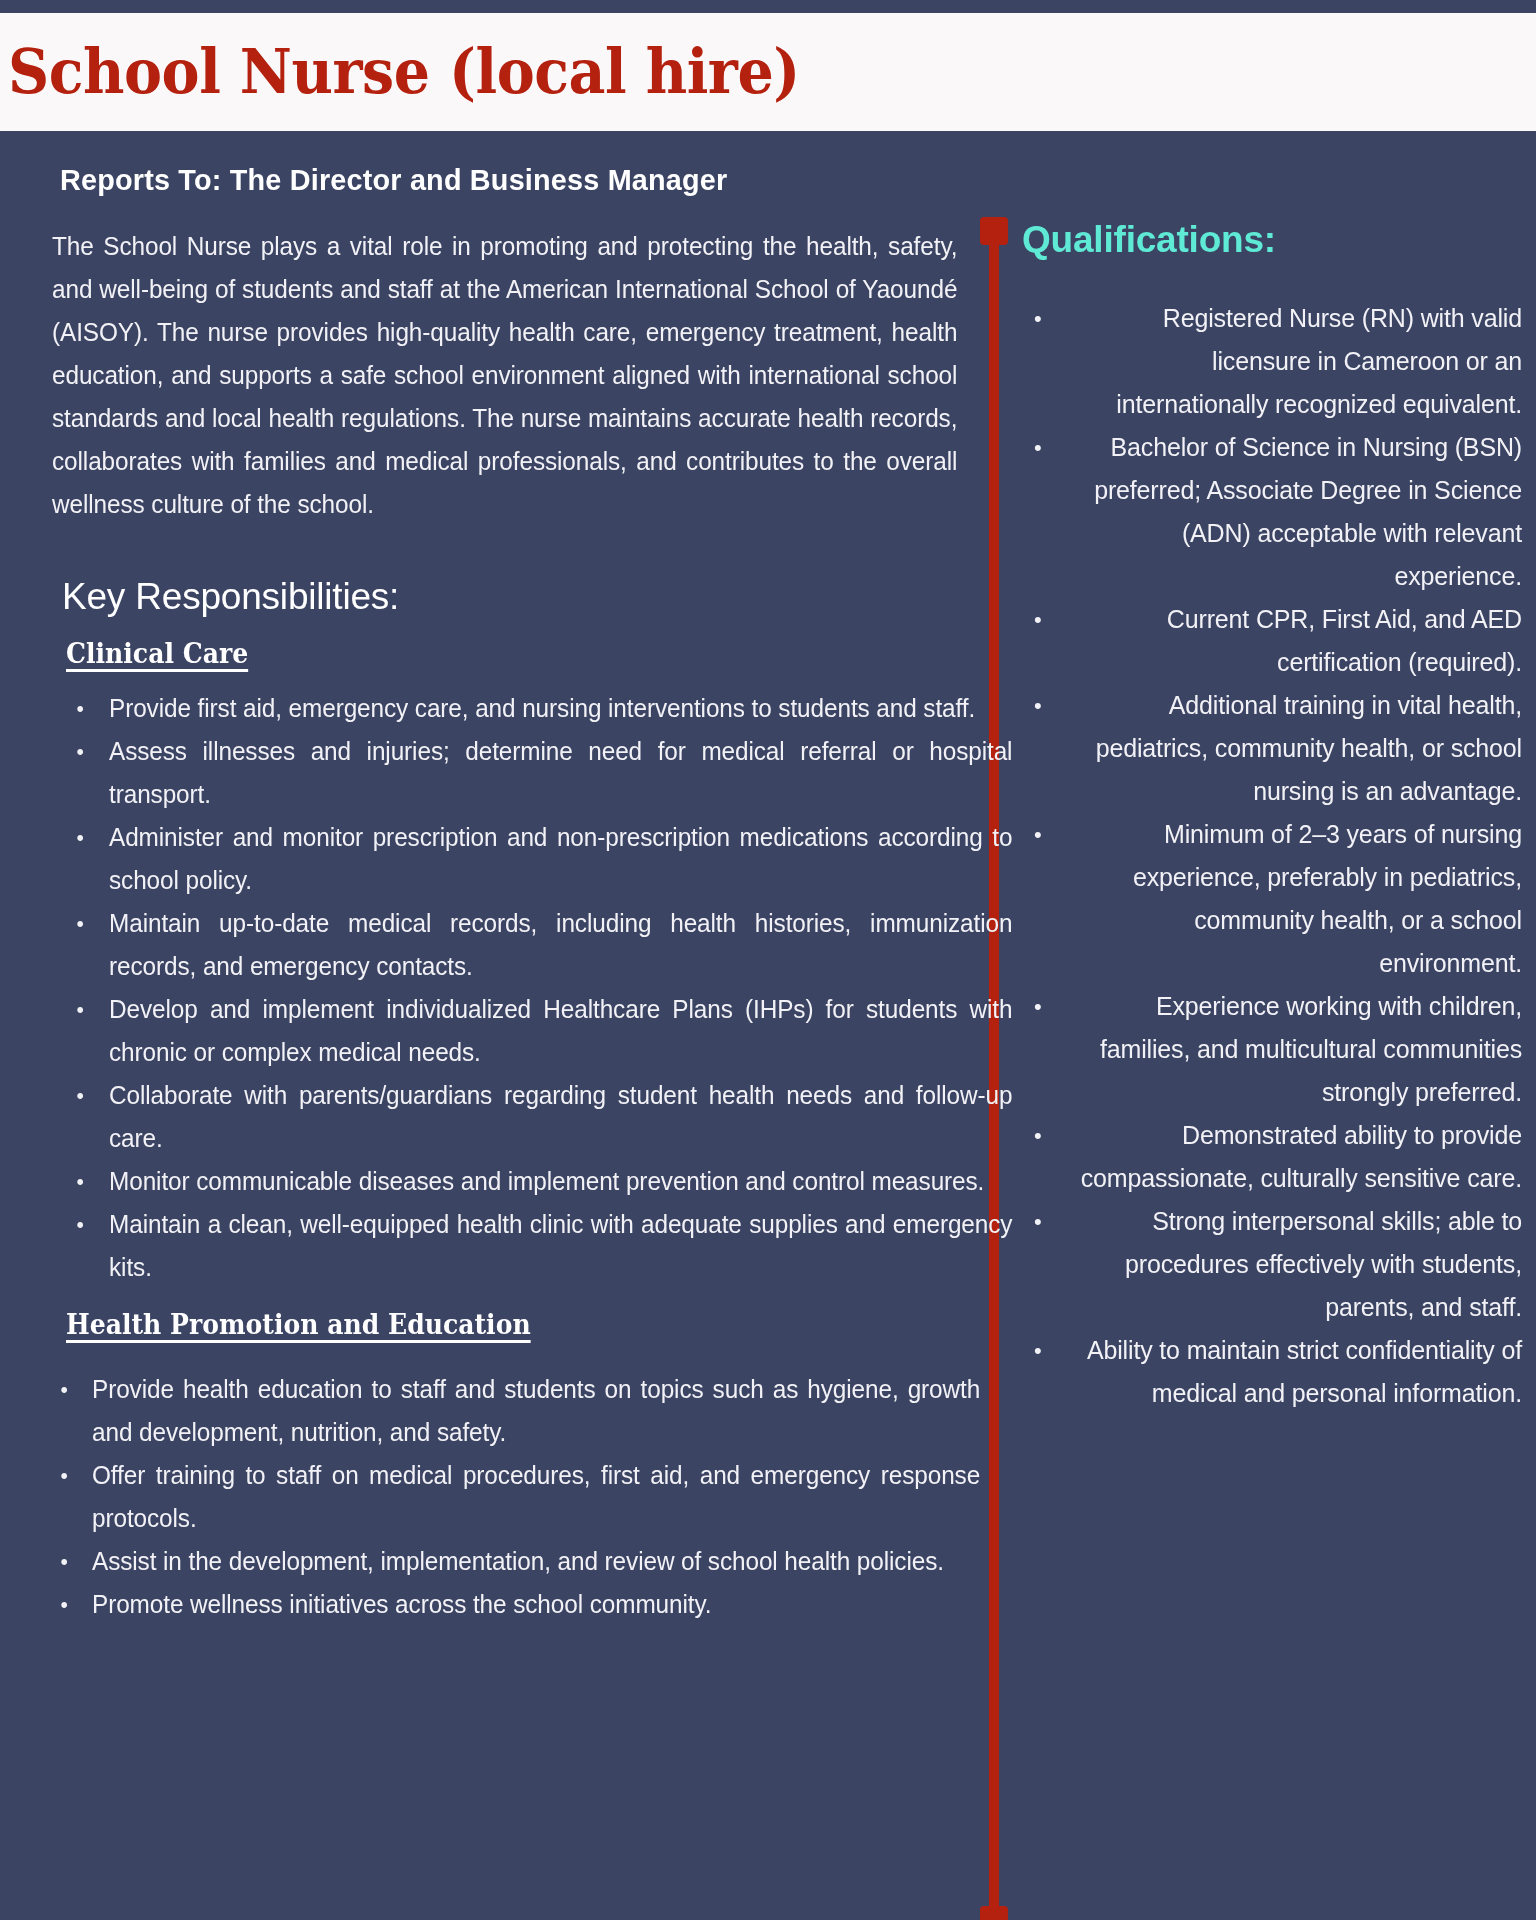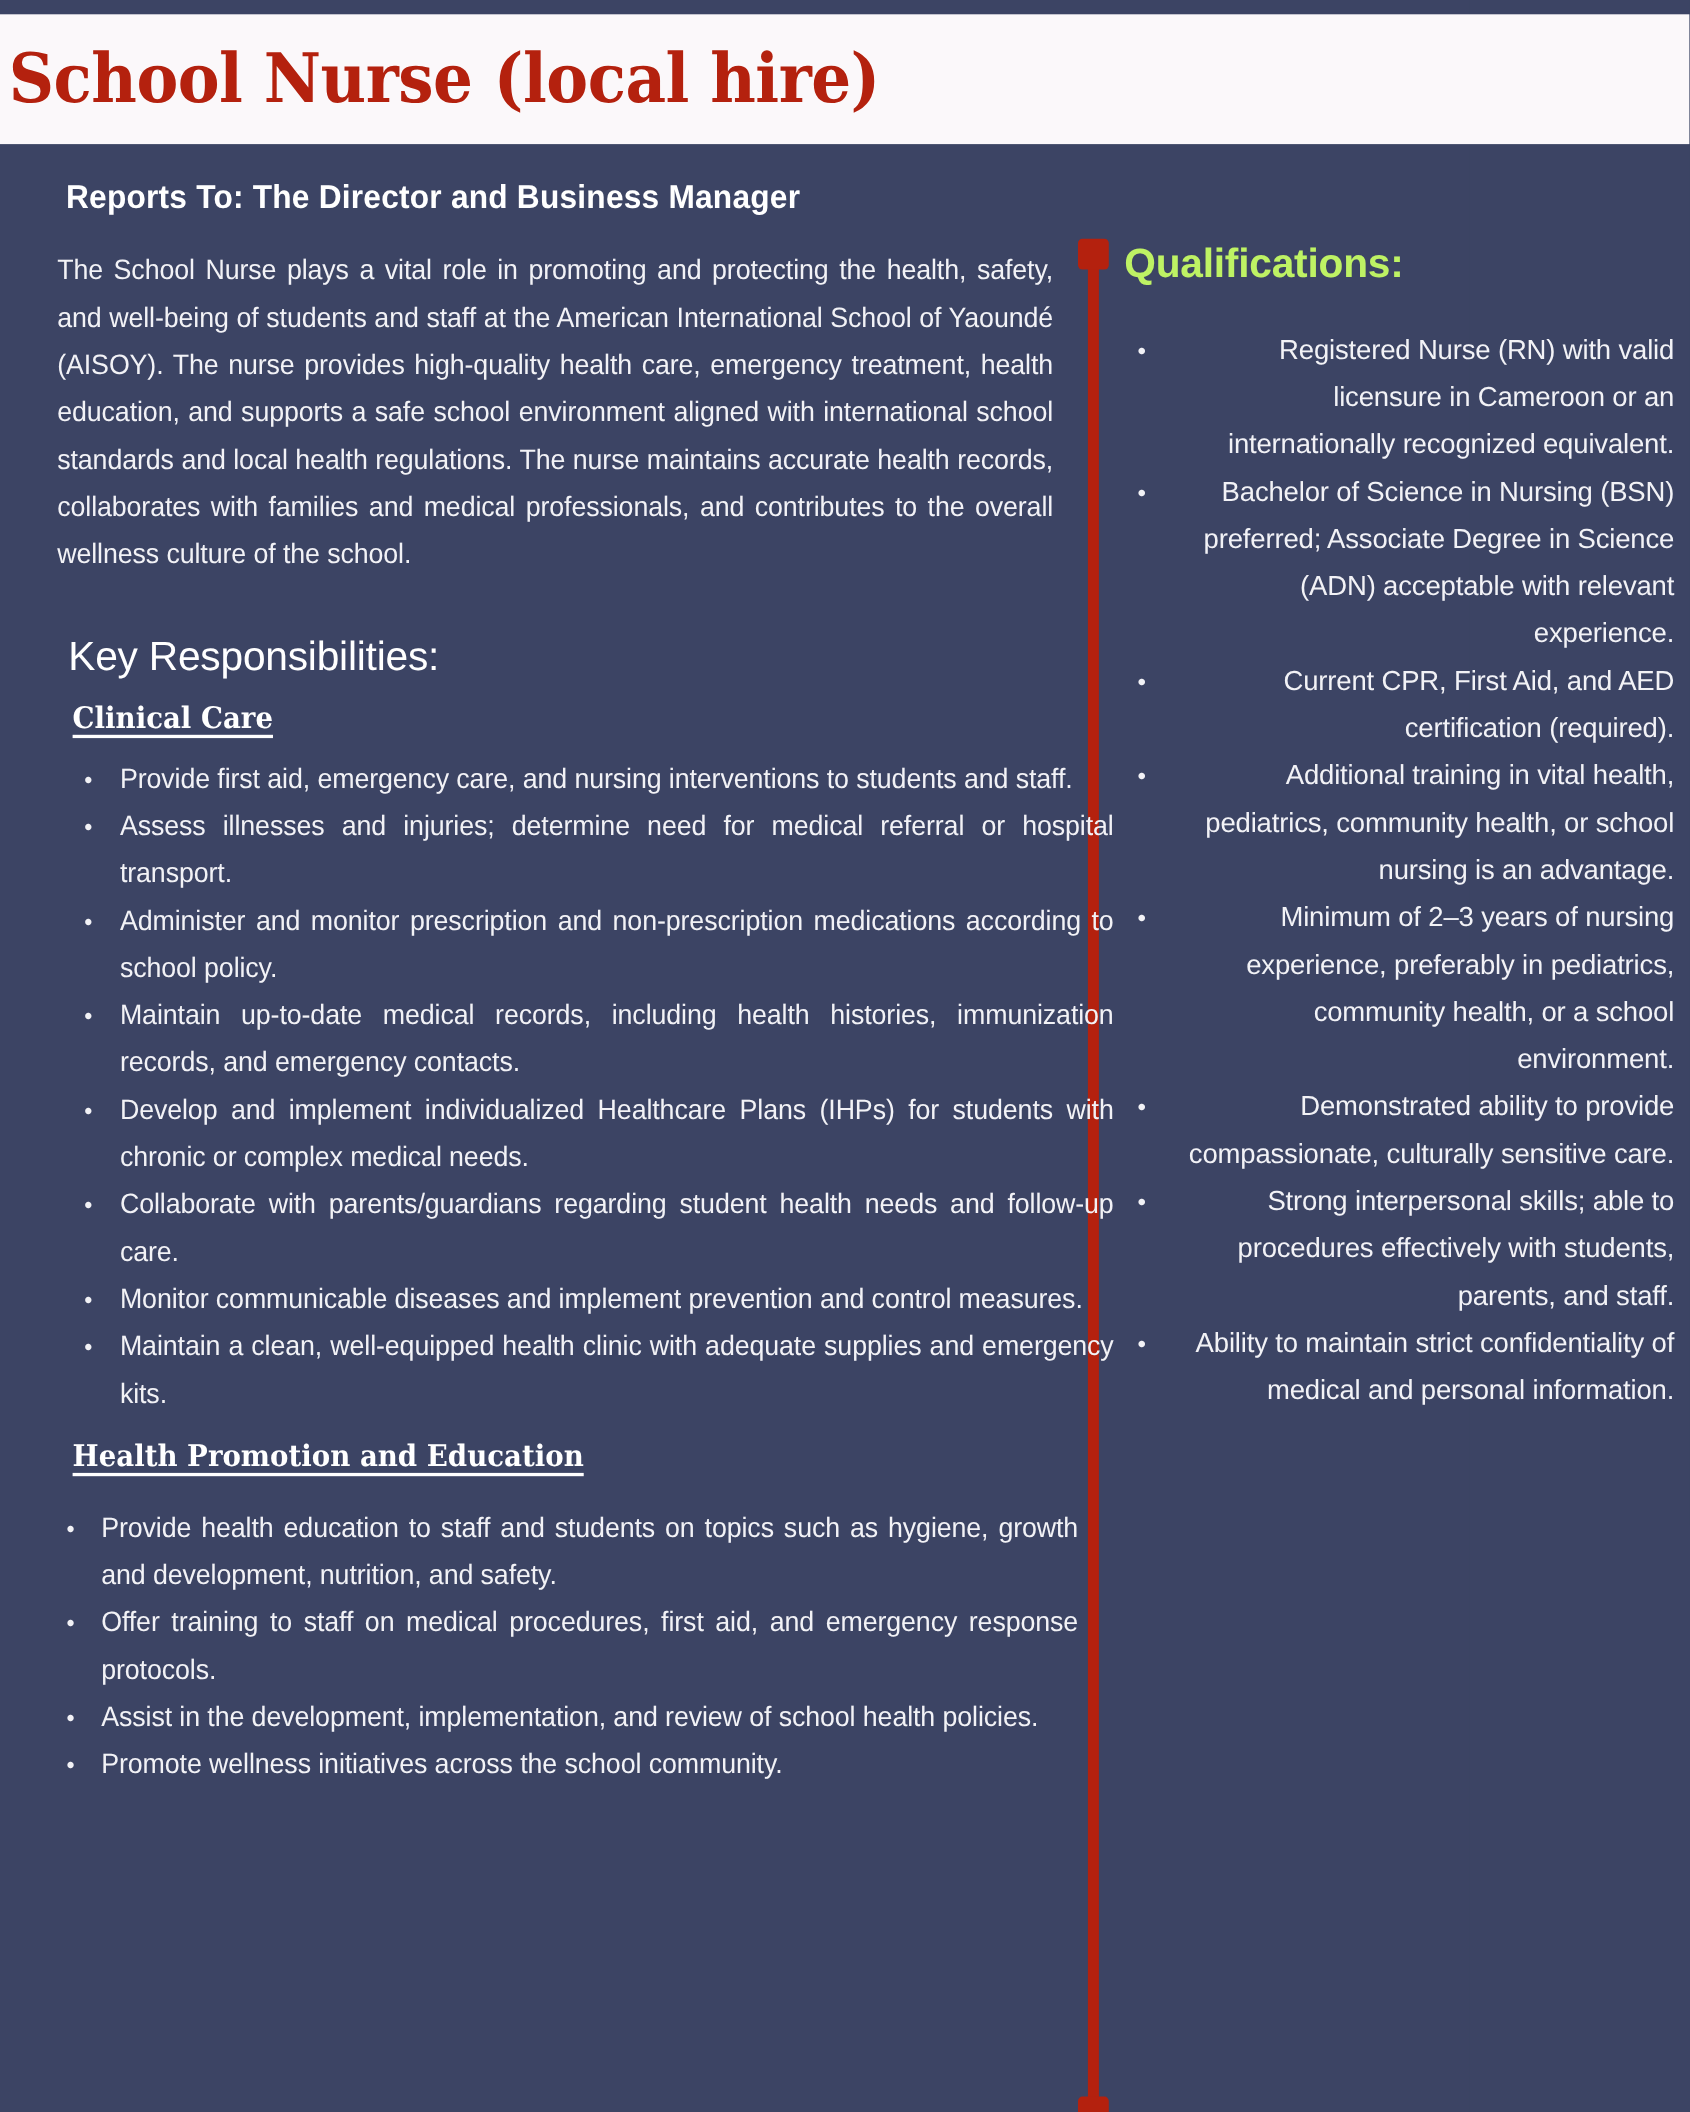--- a/index.html
+++ b/index.html
@@ -156,21 +156,21 @@
   ul.list-clinical li::before { left: -34px; }
   
   ul.list-health { padding-left: 40px; width: 930px; margin-top: 28px; }
   ul.list-health li::before { left: -33px; }
 
   
   .h-qual {
     font-family: "Liberation Sans", sans-serif;
     font-weight: bold;
     font-size: 37px;
-    color: #bef264;
+    color: #5eead4;
     margin: 88px 0 0 0;
     letter-spacing: -0.2px;
   }
   ul.right-list {
     list-style: none;
     margin: 36px 0 0 0;
     padding-left: 38px;
     width: 462px;
   }
   ul.right-list li {
@@ -241,20 +241,21 @@
     </div>
 
     <div class="col-right">
       <h2 class="h-qual">Qualifications:</h2>
       <ul class="right-list">
         <li>Registered Nurse (RN) with valid licensure in Cameroon or an internationally recognized equivalent.</li>
         <li>Bachelor of Science in Nursing (BSN) preferred; Associate Degree in Science (ADN) acceptable with relevant experience.</li>
         <li>Current CPR, First Aid, and AED certification (required).</li>
         <li>Additional training in vital health, pediatrics, community health, or school nursing is an advantage.</li>
         <li>Minimum of 2–3 years of nursing experience, preferably in pediatrics, community health, or a school environment.</li>
+        <li>Experience working with children, families, and multicultural communities strongly preferred.</li>
         <li>Demonstrated ability to provide compassionate, culturally sensitive care.</li>
         <li>Strong interpersonal skills; able to procedures effectively with students, parents, and staff.</li>
         <li>Ability to maintain strict confidentiality of medical and personal information.</li>
       </ul>
     </div>
 
   </div>
 </div>
 
 </body></html>

